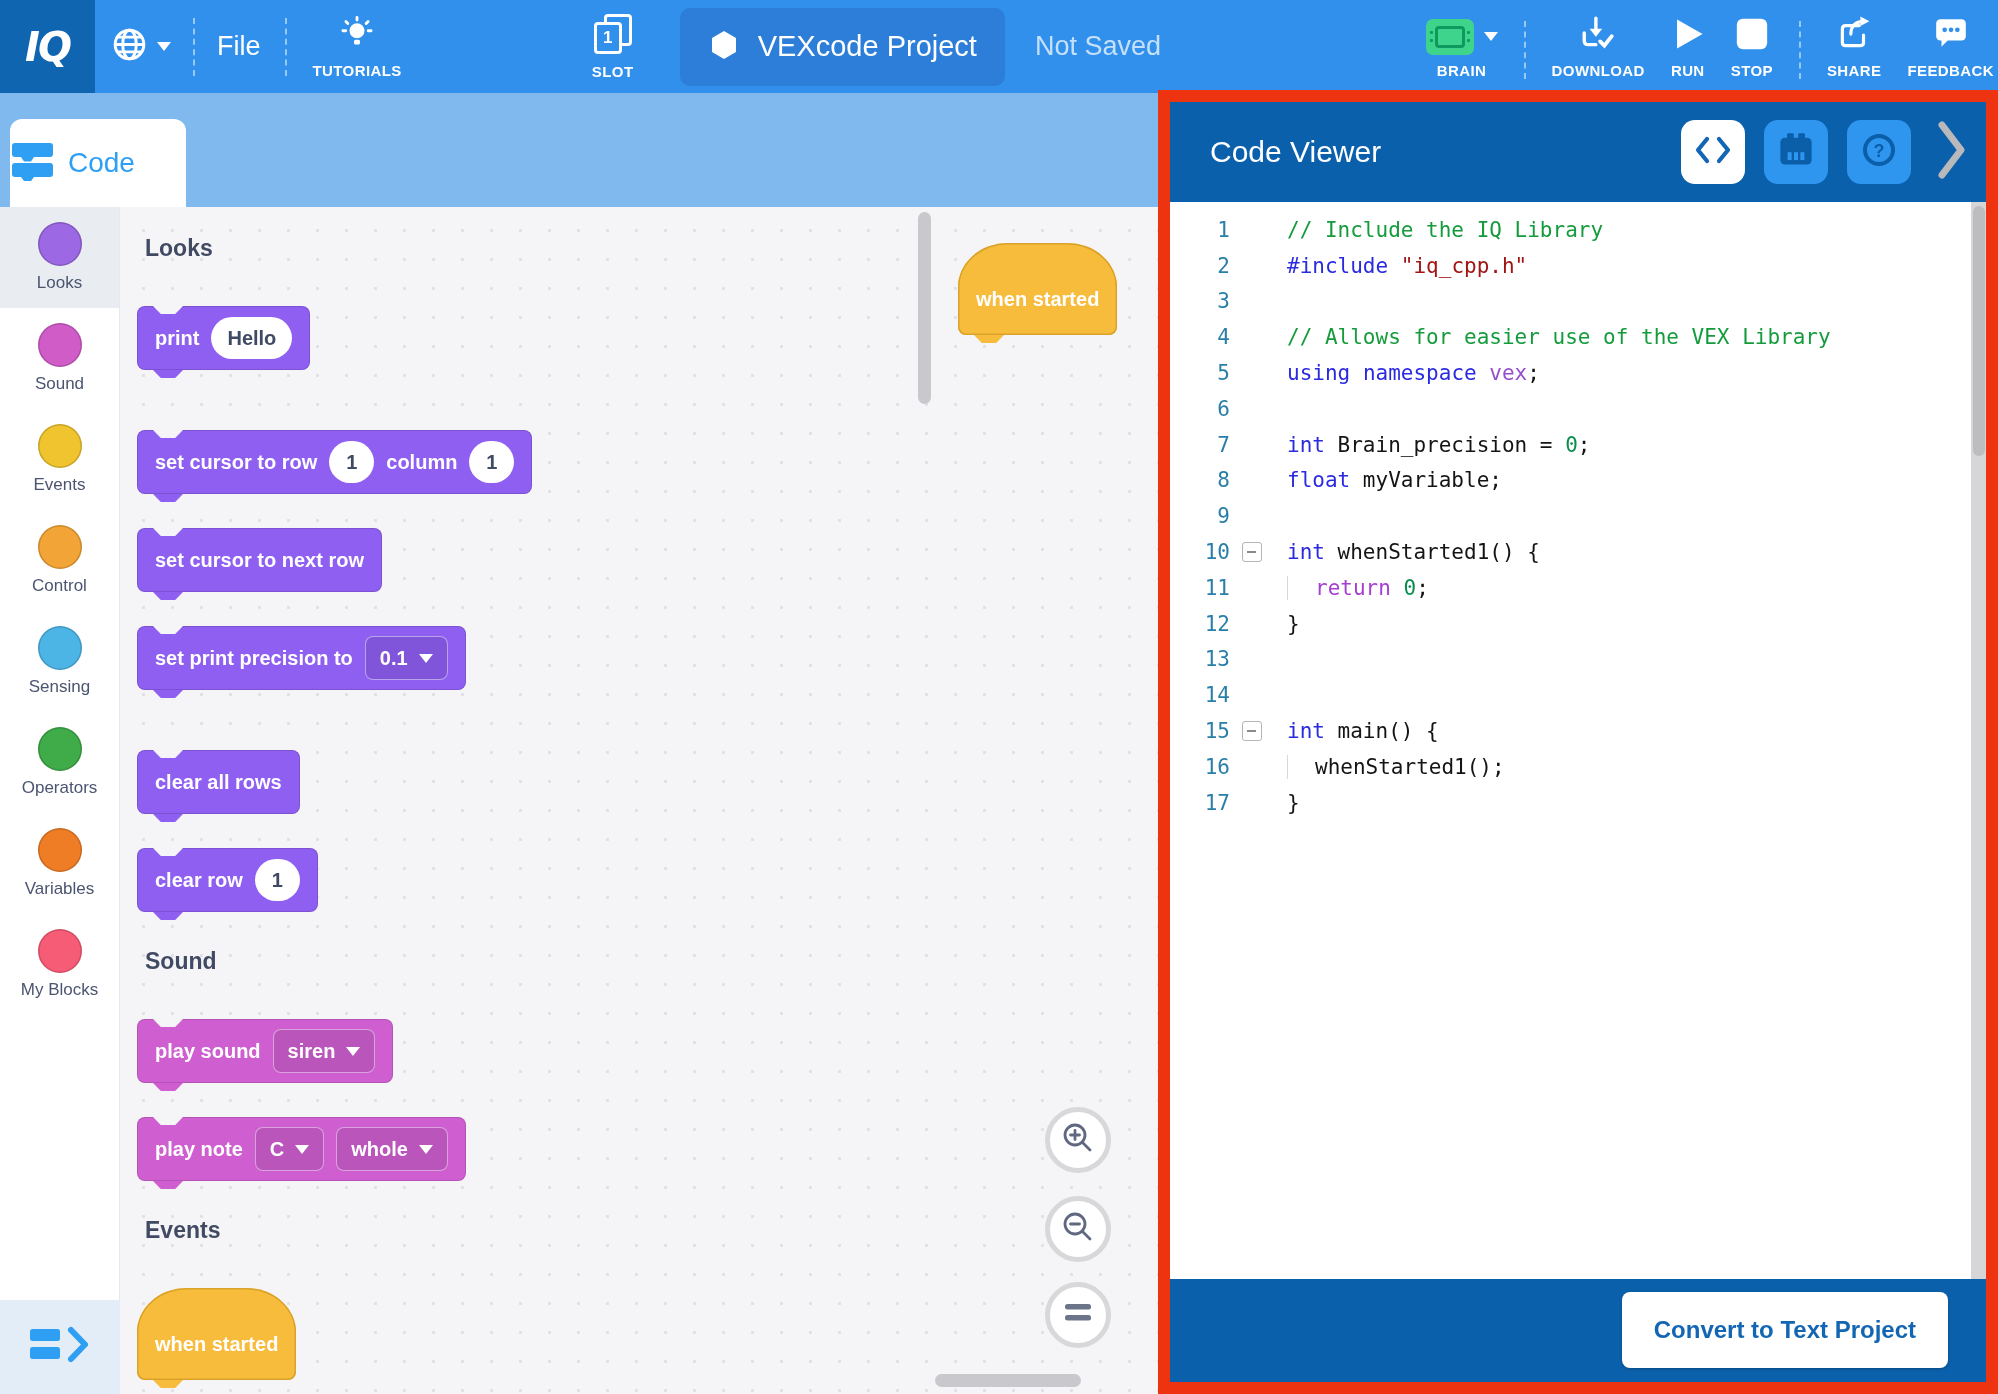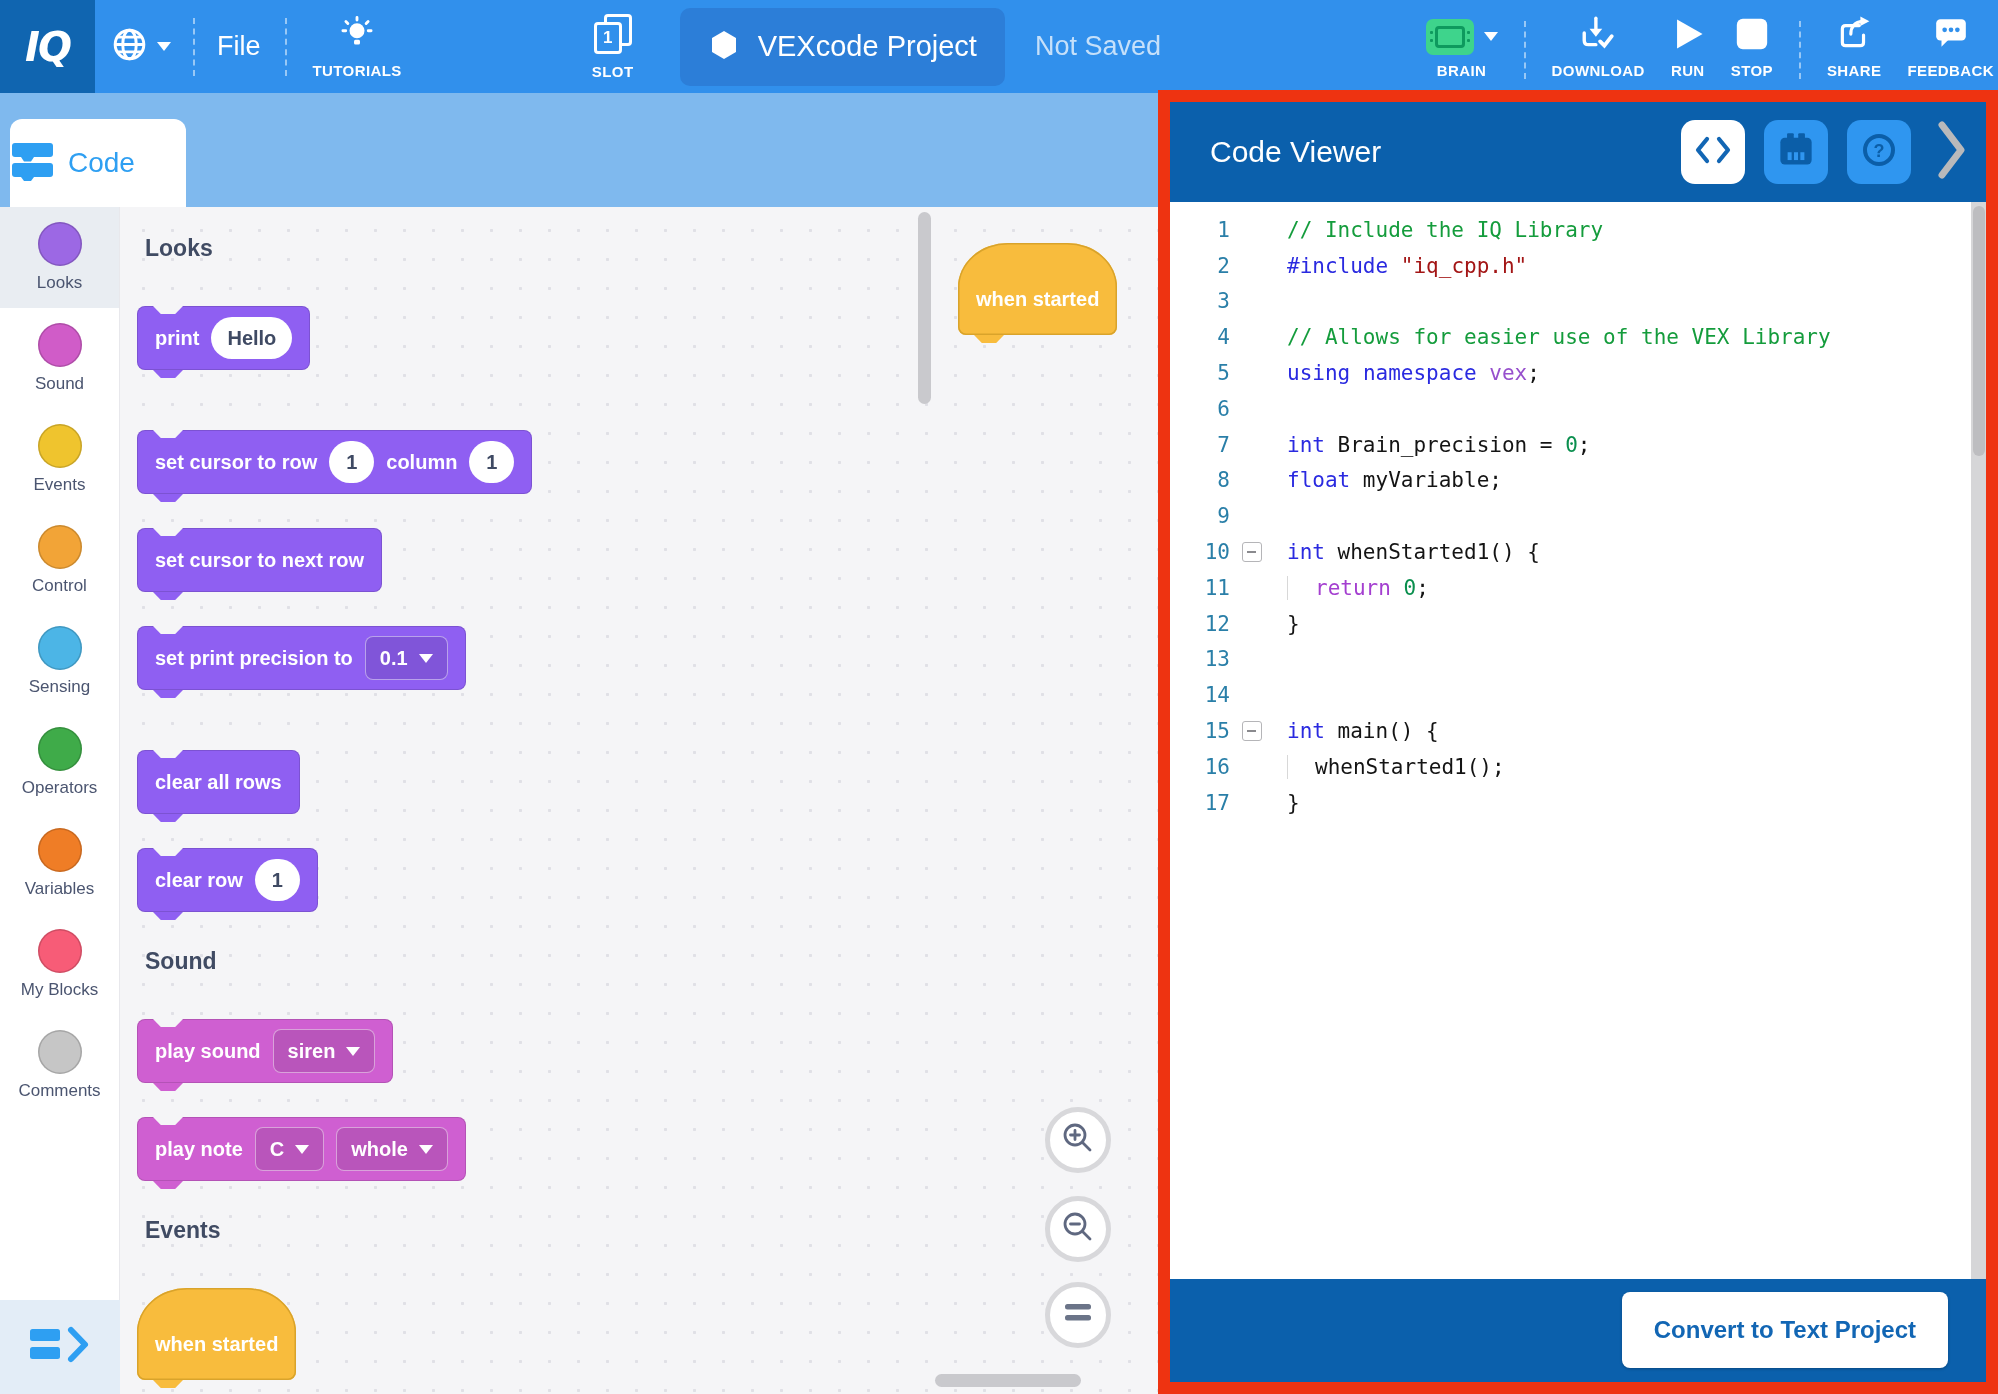--- a/index.html
+++ b/index.html
@@ -311,24 +311,20 @@
         <span class="cat-label">Operators</span>
       </div>
       <div class="cat-item">
         <span class="cat-circle" style="background: rgb(239, 125, 38);"></span>
         <span class="cat-label">Variables</span>
       </div>
       <div class="cat-item">
         <span class="cat-circle" style="background: rgb(247, 92, 119);"></span>
         <span class="cat-label">My Blocks</span>
       </div>
-      <div class="cat-item">
-        <span class="cat-circle" style="background: rgb(198, 198, 198);"></span>
-        <span class="cat-label">Comments</span>
-      </div>
     </aside>
 
   <div class="palette-toggle">
     <span>
       <svg width="62" height="40" viewBox="0 0 62 40" fill="none">
         <rect x="1" y="4" width="30" height="12" rx="2.5" fill="#2e9ff2"></rect>
         <rect x="1" y="22" width="30" height="12" rx="2.5" fill="#2e9ff2"></rect>
         <polyline points="42,5 56,19.5 42,34" stroke="#2e9ff2" stroke-width="6" stroke-linecap="round" stroke-linejoin="round"></polyline>
       </svg>
     </span>

